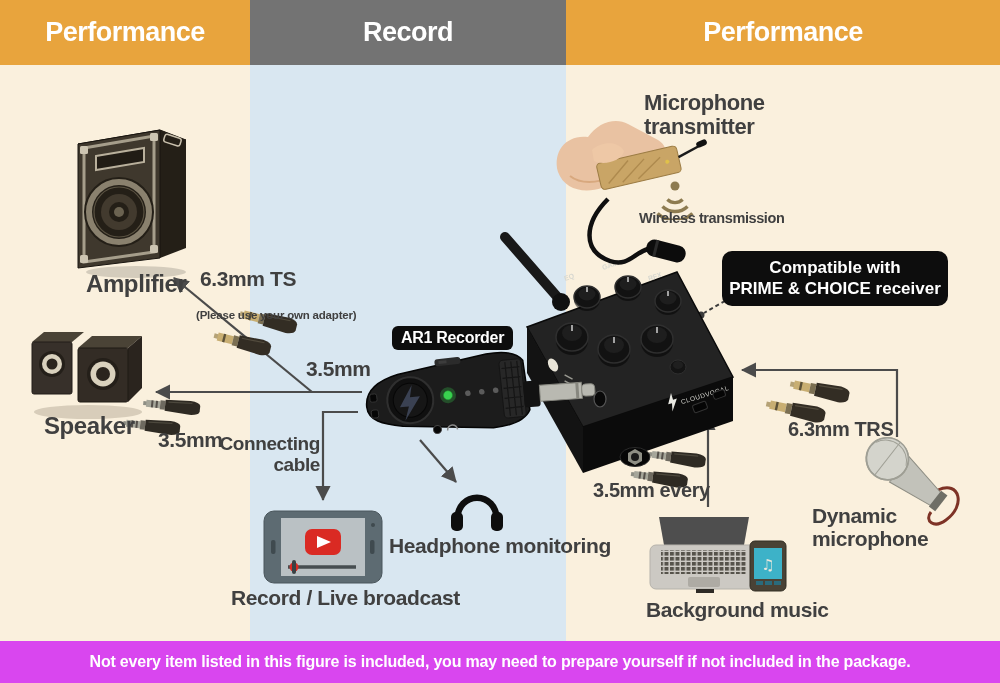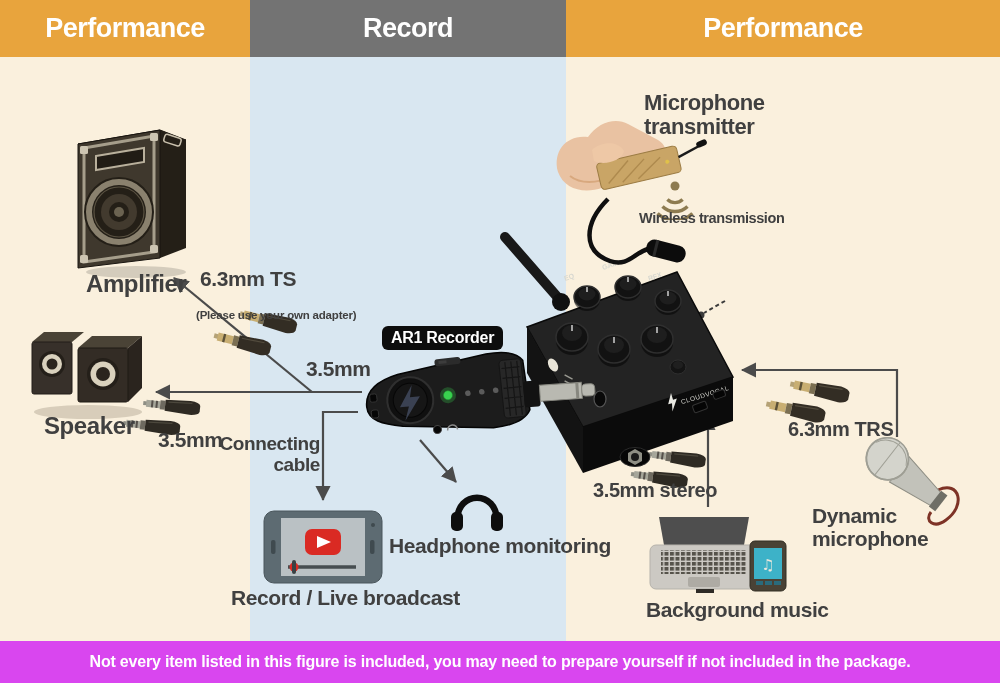--- a/index.html
+++ b/index.html
@@ -1,31 +1,31 @@
 <!DOCTYPE html>
 <html><head>
 <meta charset="utf-8">
 <style>
   html,body{margin:0;padding:0;background:#ddd;}
   #canvas{position:relative;width:1000px;height:683px;overflow:hidden;
     background:#faf0dd;font-family:"Liberation Sans",sans-serif;}
-  .hdr{position:absolute;top:0;height:57px;display:flex;align-items:center;justify-content:center;
+  .hdr{position:absolute;top:0;height:65px;display:flex;align-items:center;justify-content:center;
     color:#fff;font-size:27px;font-weight:700;letter-spacing:-0.5px;}
   .hdr-left{left:0;width:250px;background:#e8a43d;}
   .hdr-mid{left:250px;width:316px;background:#737373;}
   .hdr-right{left:566px;width:434px;background:#e8a43d;}
   .zone{position:absolute;top:57px;height:584px;}
   .zone-left{left:0;width:250px;background:#faf0dd;}
   .zone-mid{left:250px;width:316px;background:#d9e7f1;}
   .zone-right{left:566px;width:434px;background:#faf0dd;}
   .lbl{position:absolute;font-weight:700;color:#404040;letter-spacing:-0.4px;
     line-height:1.08;white-space:pre-line;z-index:6;}
   .lbl-right{text-align:right;}
   .badge{position:absolute;background:#0d0d0d;color:#fff;font-weight:700;z-index:7;}
-  #ar1-badge{left:382px;top:326px;font-size:16px;padding:3px 9px;border-radius:6px;letter-spacing:-0.3px;}
+  #ar1-badge{left:392px;top:326px;font-size:16px;padding:3px 9px;border-radius:6px;letter-spacing:-0.3px;}
   #compat-box{left:722px;top:251px;width:226px;padding:6px 0;border-radius:10px;
     font-size:17px;text-align:center;line-height:1.25;white-space:pre-line;}
   .dev{position:absolute;z-index:4;}
   #arrows{position:absolute;left:0;top:0;z-index:3;pointer-events:none;}
   #footer{position:absolute;left:0;top:641px;width:1000px;height:42px;background:#d946ef;
     display:flex;align-items:center;justify-content:center;z-index:8;
     color:#fff;font-size:16px;font-weight:700;letter-spacing:-0.2px;}
 </style>
 </head>
 <body>
@@ -334,22 +334,24 @@
   <div class="lbl" style="left:306px;top:358px;font-size:21px">3.5mm</div>
   <div class="lbl" style="left:44px;top:413px;font-size:24px">Speaker</div>
   <div class="lbl" style="left:158px;top:429px;font-size:21px">3.5mm</div>
   <div class="lbl lbl-right" style="left:208px;top:434px;width:112px;font-size:19px">Connecting
 cable</div>
   <div class="lbl" style="left:389px;top:535px;font-size:21px">Headphone monitoring</div>
   <div class="lbl" style="left:231px;top:587px;font-size:21px">Record / Live broadcast</div>
   <div class="lbl" style="left:644px;top:91px;font-size:22px">Microphone
 transmitter</div>
   <div class="lbl" style="left:639px;top:211px;font-size:14.5px">Wireless transmission</div>
-  <div class="lbl" style="left:593px;top:480px;font-size:20px">3.5mm stereo</div>
+  <div class="lbl" style="left:593px;top:480px;font-size:20px">3.5mm every</div>
   <div class="lbl" style="left:788px;top:419px;font-size:20px">6.3mm TRS</div>
   <div class="lbl" style="left:812px;top:505px;font-size:21px">Dynamic microphone</div>
   <div class="lbl" style="left:646px;top:599px;font-size:21px">Background music</div>
 
   <div class="badge" id="ar1-badge">AR1 Recorder</div>
+  <div class="badge" id="compat-box">Compatible with
+PRIME &amp; CHOICE receiver</div>
 
   <div id="footer">Not every item listed in this figure is included, you may need to prepare yourself if not included in the package.</div>
 
 </div>
 
 </body></html>

